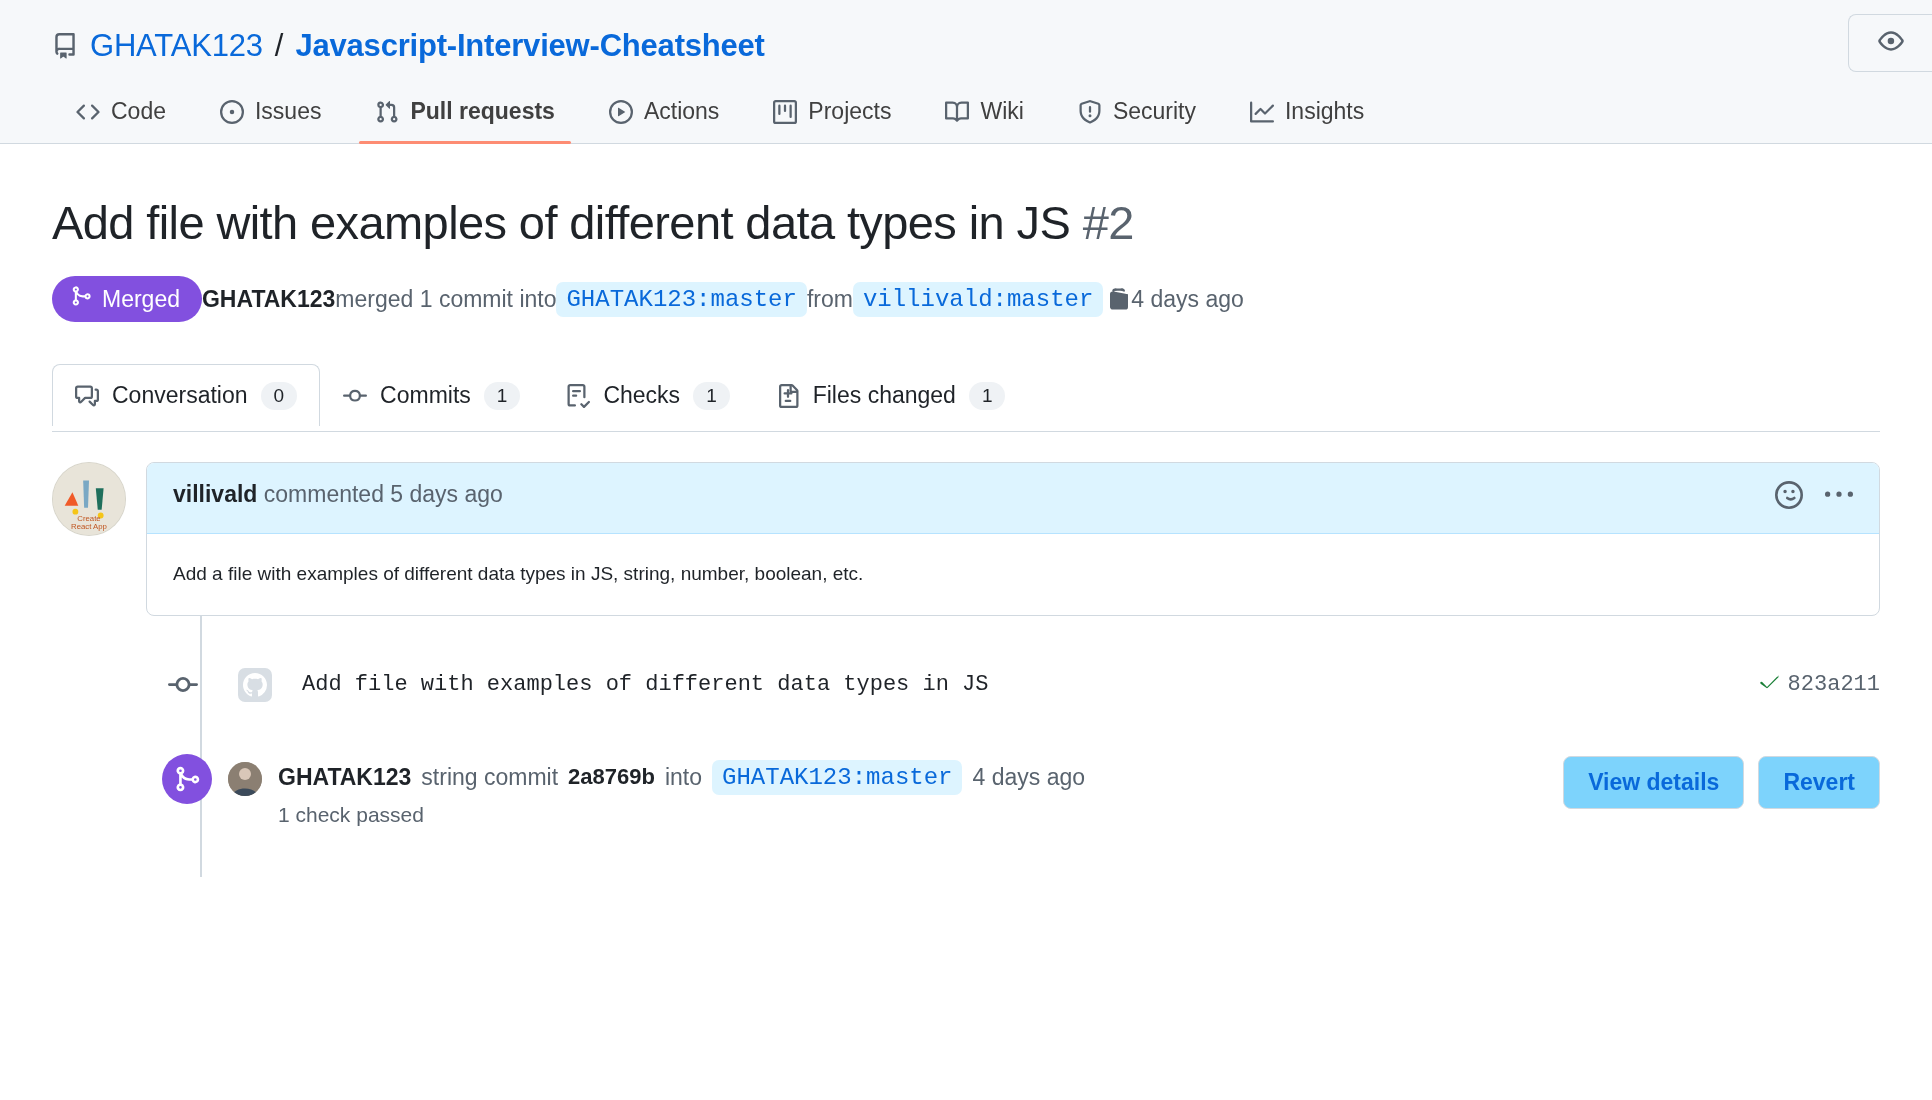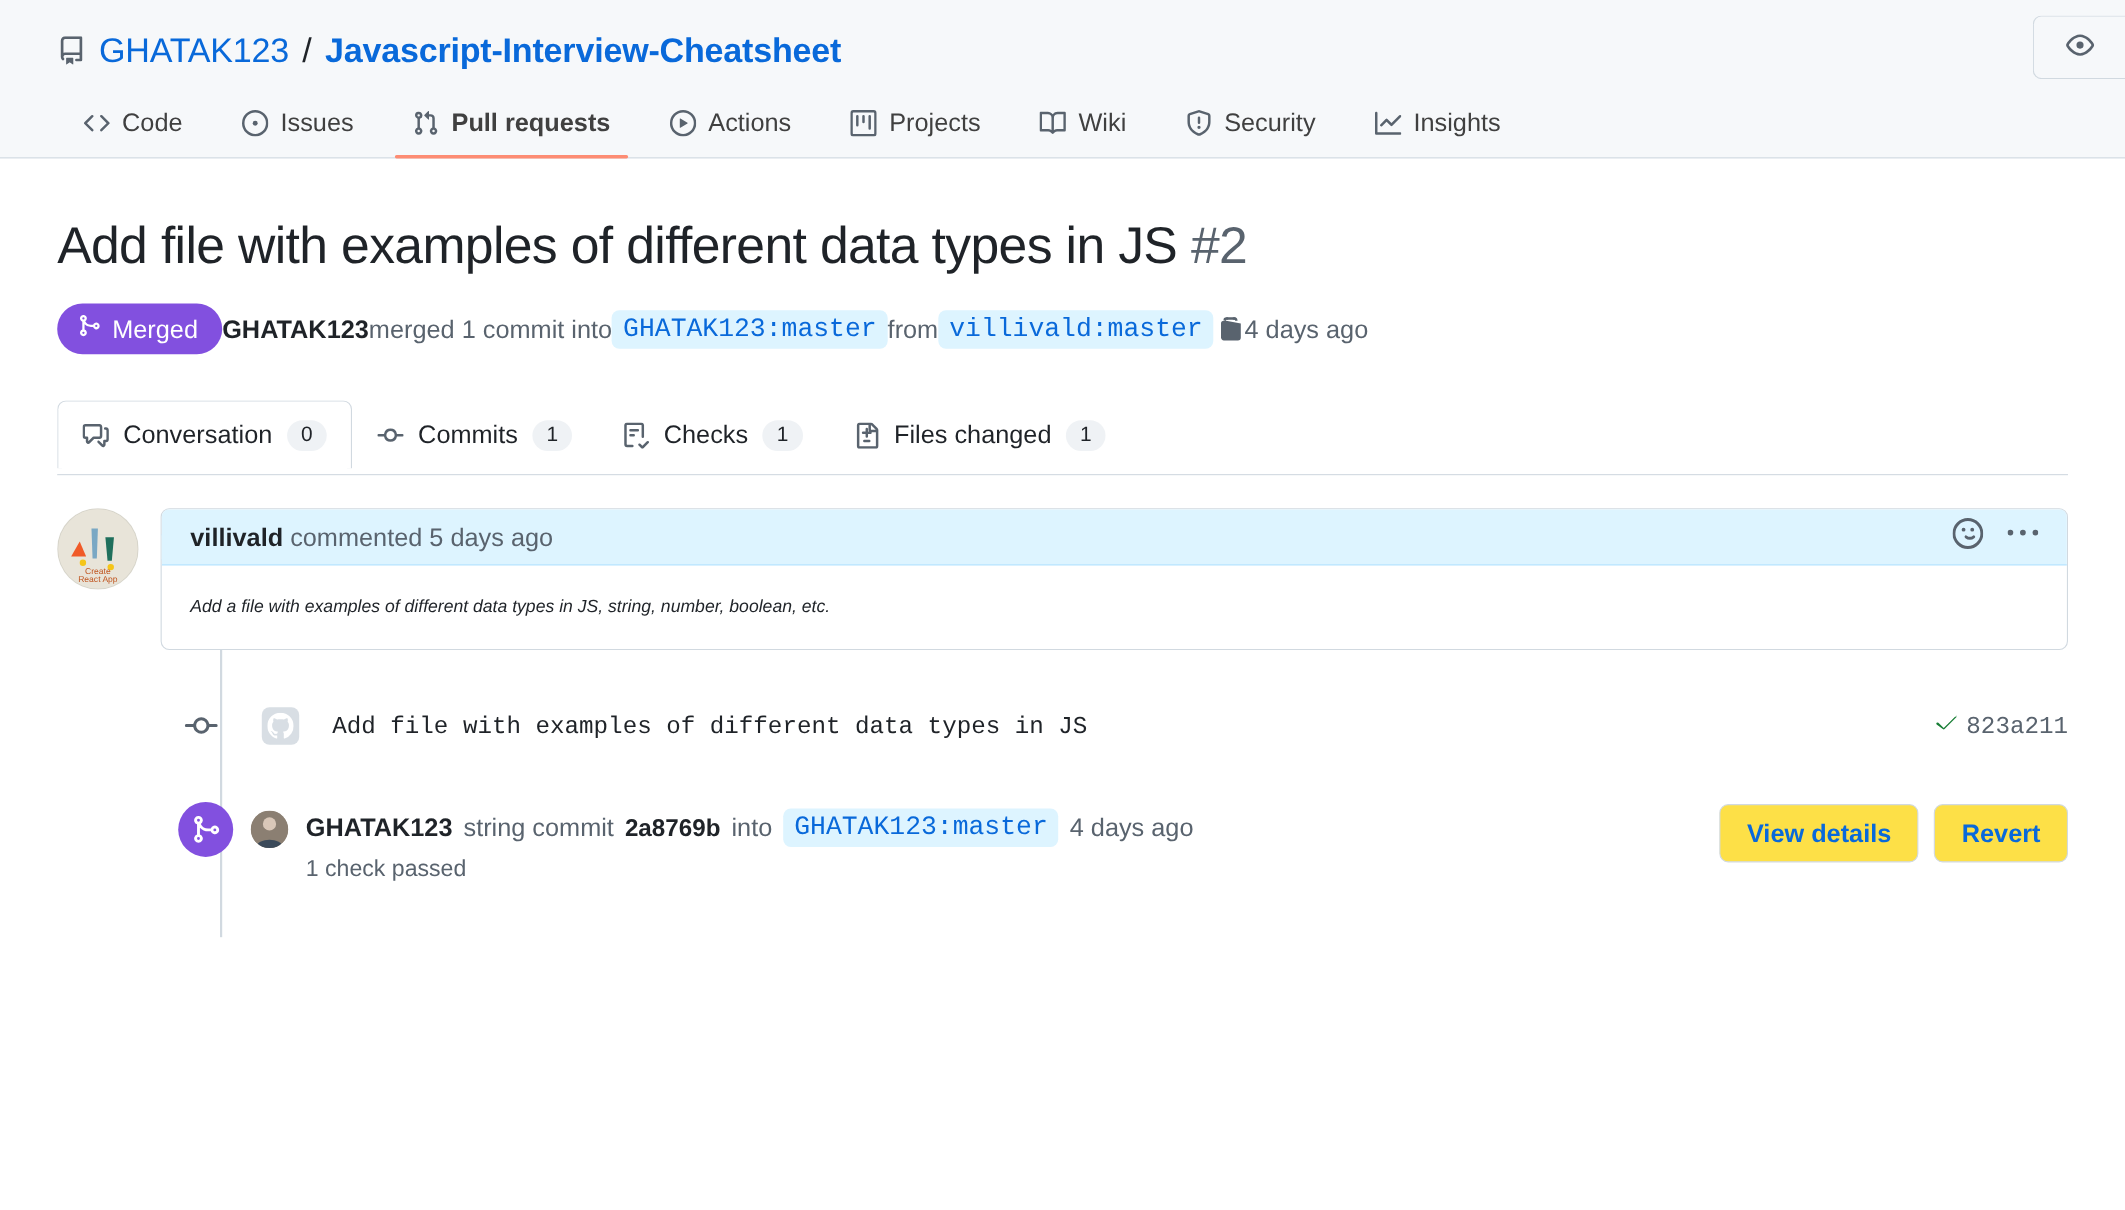--- a/index.html
+++ b/index.html
@@ -224,35 +224,34 @@
     top: 26px;
     width: 16px; height: 16px;
     background: #ddf4ff;
     border-left: 1px solid #b6e3ff;
     border-bottom: 1px solid #b6e3ff;
     transform: rotate(45deg);
   }
   .comment-head {
     background: #ddf4ff;
     border-bottom: 1px solid #b6e3ff;
-    padding: 8px 26px;
+    padding: 18px 26px;
     font-size: 23px;
     color: #59636e;
     display: flex;
-    align-items: center;
+    align-items: flex-start;
     justify-content: space-between;
   }
   .comment-author { color: #1f2328; font-weight: 700; }
   .head-actions { display: flex; align-items: center; gap: 22px; color: #59636e; }
   .comment-body {
     padding: 26px;
-    font-size: 16px;
+    font-size: 19px;
     color: #1f2328;
     line-height: 1.5;
-    font-style: italic;
   }
 
   .commit-row {
     display: flex;
     align-items: center;
     gap: 18px;
     margin-top: 52px;
     position: relative;
     z-index: 2;
     padding-left: 114px;
@@ -332,21 +331,21 @@
   }
   .merge-spacer { flex: 1; }
   .merge-buttons {
     display: flex;
     gap: 14px;
     margin-top: 2px;
   }
   .btn {
     border: 1px solid #d1d9e0;
     border-radius: 8px;
-    background: #fde047;
+    background: #7dd3fc;
     color: #0969da;
     font-size: 23px;
     font-weight: 600;
     padding: 12px 24px;
     white-space: nowrap;
   }
   .avatar-art { position: absolute; inset: 0; }
 </style>
 </head>
 <body>

